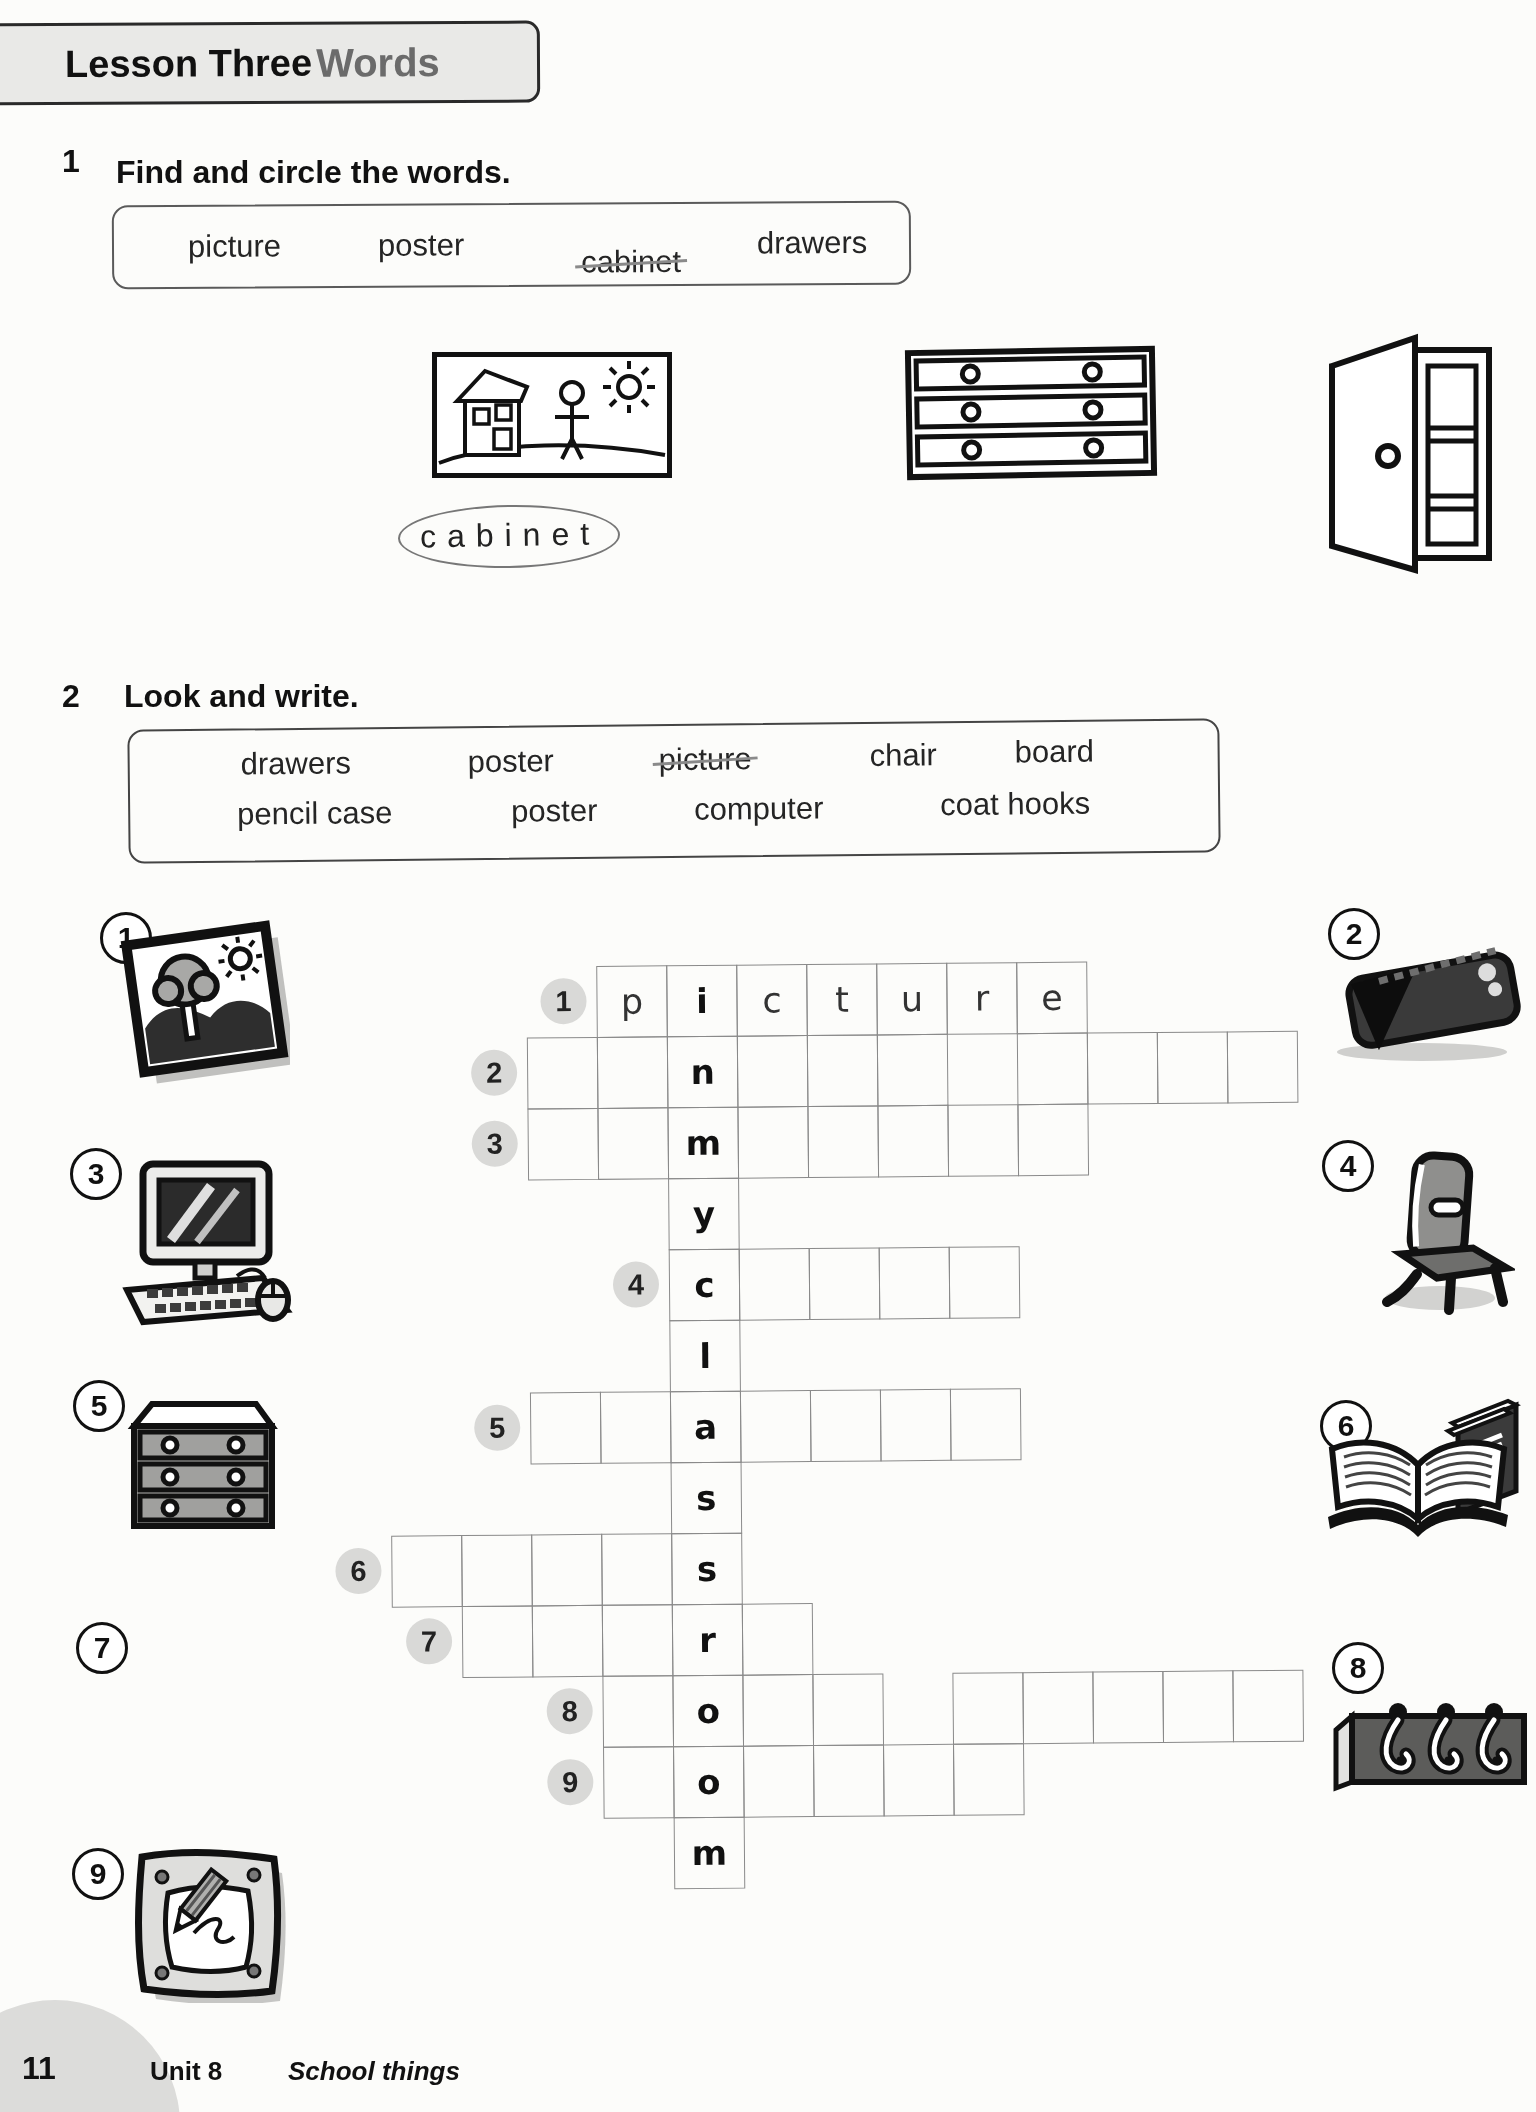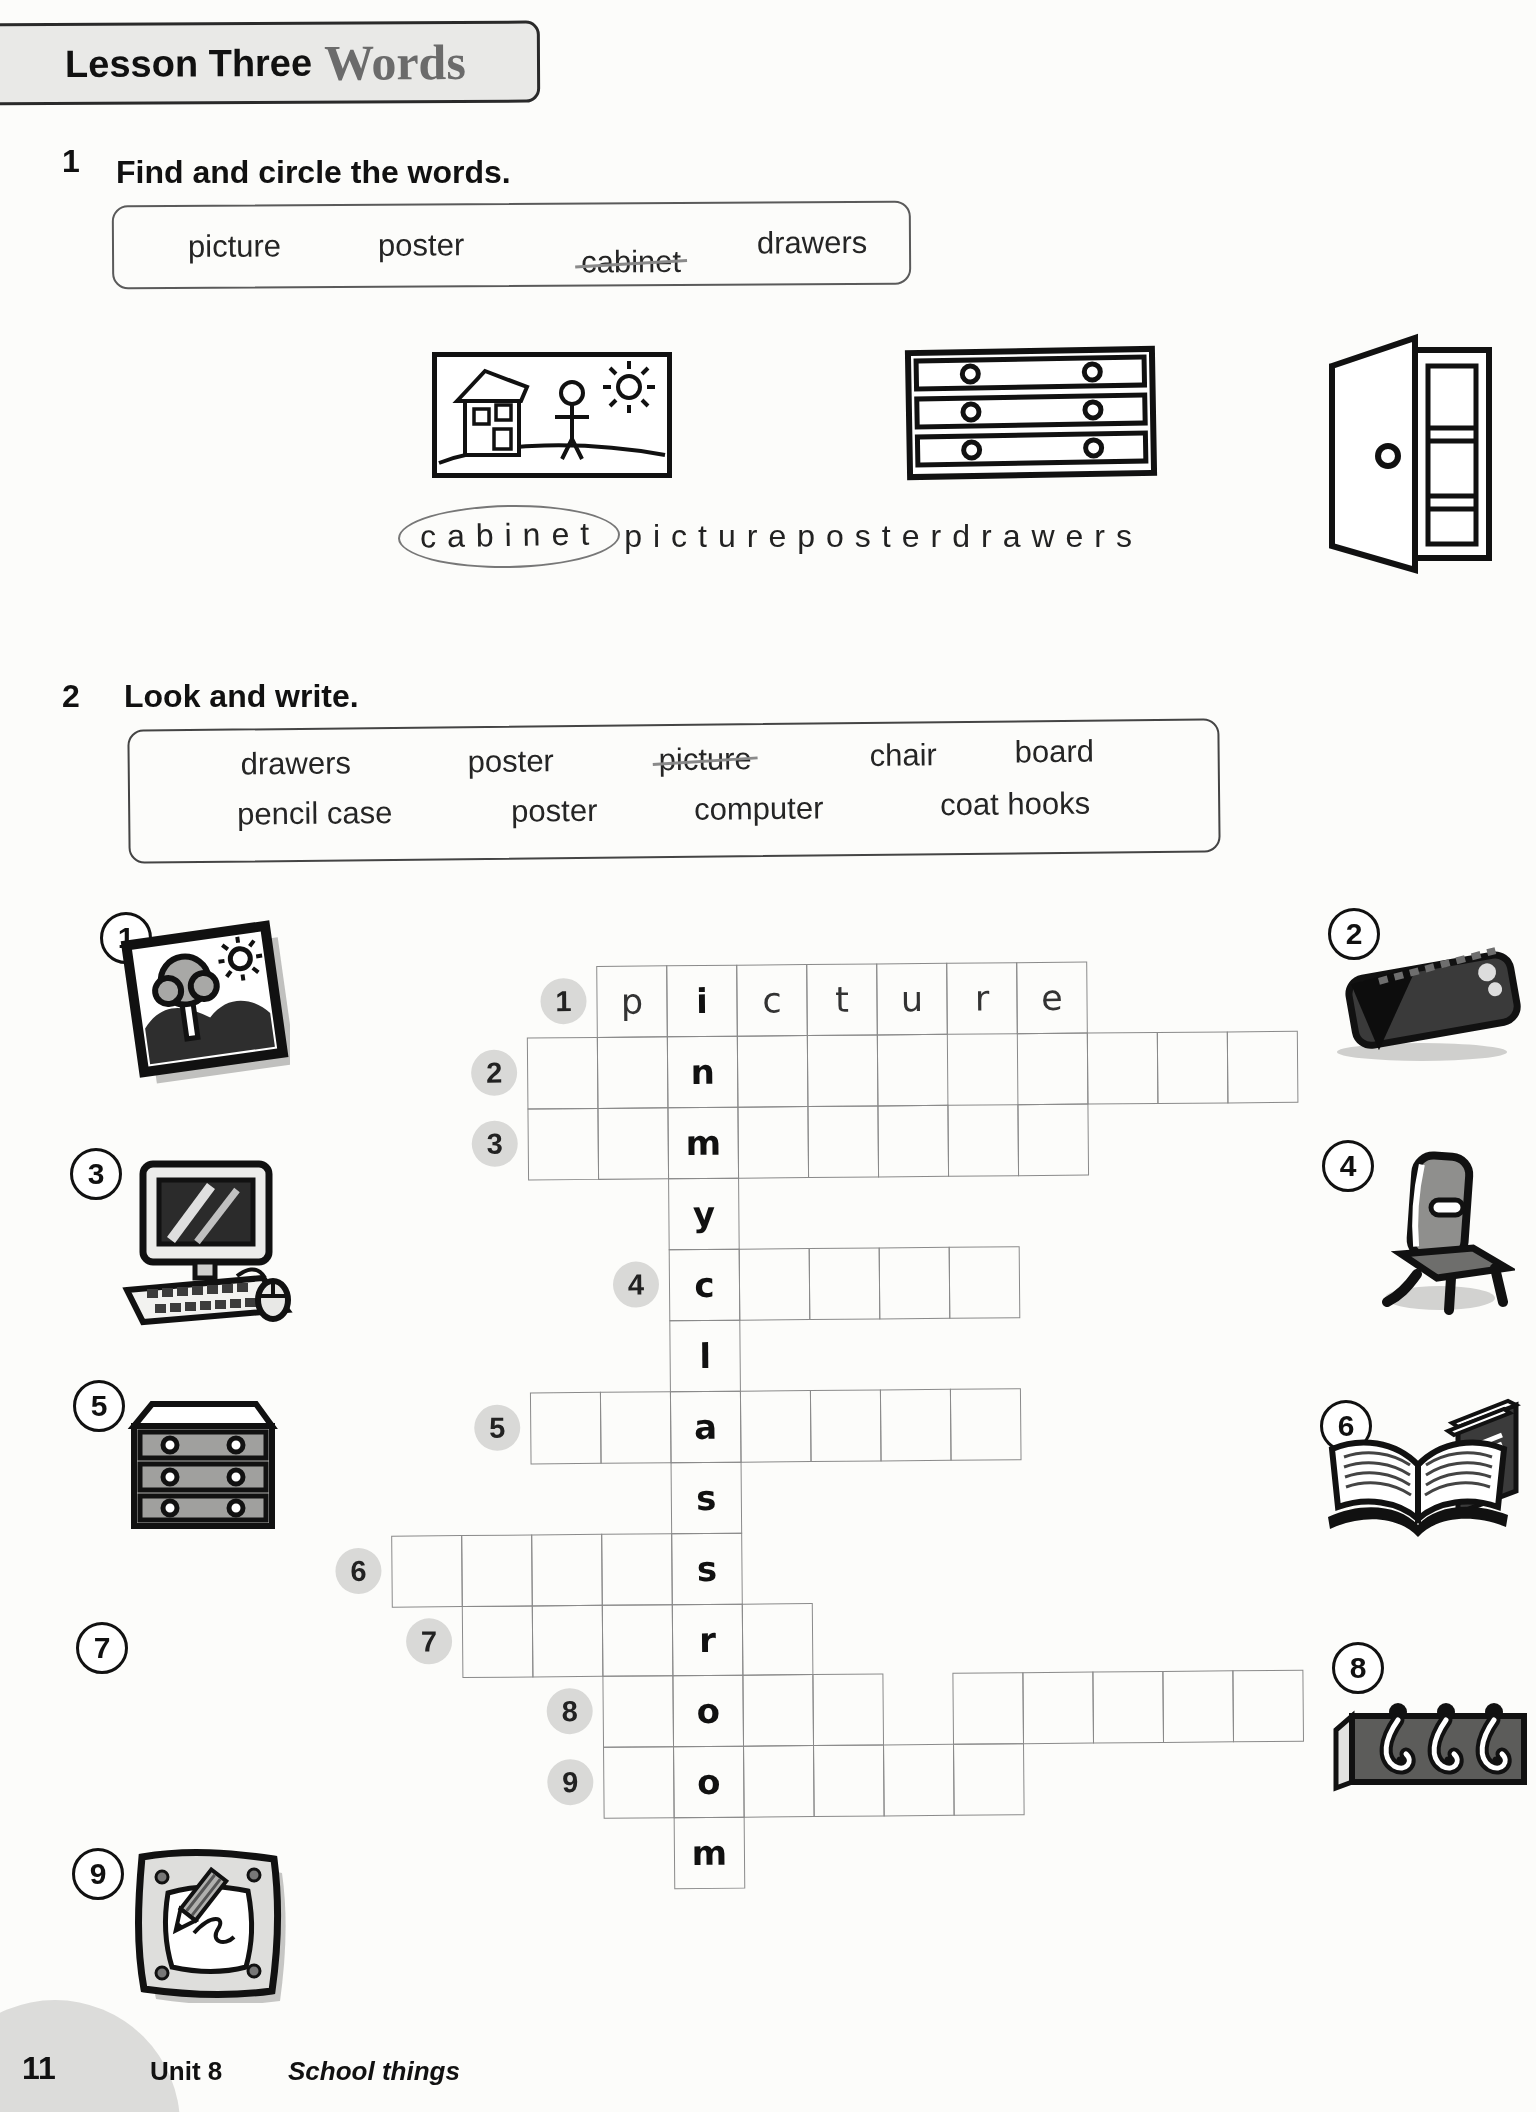--- a/index.html
+++ b/index.html
@@ -5,21 +5,21 @@
   html,body{margin:0;padding:0;background:#e8e8e6;}
   #page{position:relative;width:1536px;height:2112px;background:#fcfcfa;overflow:hidden;
         font-family:"Liberation Sans",sans-serif;color:#1c1c1c;}
 
   
   #header-box{position:absolute;left:-20px;top:22px;width:560px;height:82px;
     background:#e9e9e7;border:3px solid #2a2a2a;border-radius:14px;
     display:flex;align-items:center;padding-left:82px;box-sizing:border-box;
     transform:rotate(-0.3deg);}
   #header-box .lesson{font-size:38px;font-weight:bold;color:#111;}
-  #header-box .section{font-size:50px;font-weight:bold;color:#6b6b6b;margin-left:12px;font-family:Liberation Serif, serif;}
+  #header-box .section{font-size:40px;font-weight:bold;color:#6b6b6b;margin-left:4px;}
 
   
   .ex-num{position:absolute;font-size:32px;font-weight:bold;color:#111;}
   .ex-title{position:absolute;font-size:32px;font-weight:bold;color:#111;}
 
   
   .word-box{position:absolute;border:2.5px solid #5a5a5a;border-radius:16px;background:transparent;}
   #wordbox1{left:112px;top:203px;width:795px;height:80px;transform:rotate(-0.35deg);}
   #wordbox2{left:128px;top:724px;width:1088px;height:130px;transform:rotate(-0.6deg);border-color:#444;}
   .wb-word{position:absolute;font-size:31px;color:#252525;white-space:nowrap;}
@@ -128,21 +128,20 @@
       <rect x="95" y="22" width="74" height="208" fill="#fff" stroke="#111" stroke-width="6"></rect>
       <rect x="108" y="38" width="48" height="178" fill="#fff" stroke="#111" stroke-width="5"></rect>
       <path d="M108,100 L156,100 M108,113 L156,113 M108,168 L156,168 M108,181 L156,181" stroke="#111" stroke-width="5"></path>
       <polygon points="12,38 95,10 95,242 12,218" fill="#fff" stroke="#111" stroke-width="6"></polygon>
       <circle cx="68" cy="128" r="10" fill="#fff" stroke="#111" stroke-width="6"></circle>
     </svg>
   </div>
 
   <div id="letterstring">
     <span class="circled">cabinet</span>
-    <span class="rest">pictureposterdrawers</span>
   </div>
 
   <div class="ex-num" style="left:62px;top:678px;">2</div>
   <div class="ex-title" style="left:124px;top:678px;">Look and write.</div>
 
   <div id="wordbox2" class="word-box">
     <span class="wb-word" style="left:111px;top:16px;">drawers</span>
     <span class="wb-word" style="left:338px;top:16px;">poster</span>
     <span class="wb-word struck" style="left:529px;top:16px;">picture</span>
     <span class="wb-word" style="left:740px;top:14px;">chair</span>

